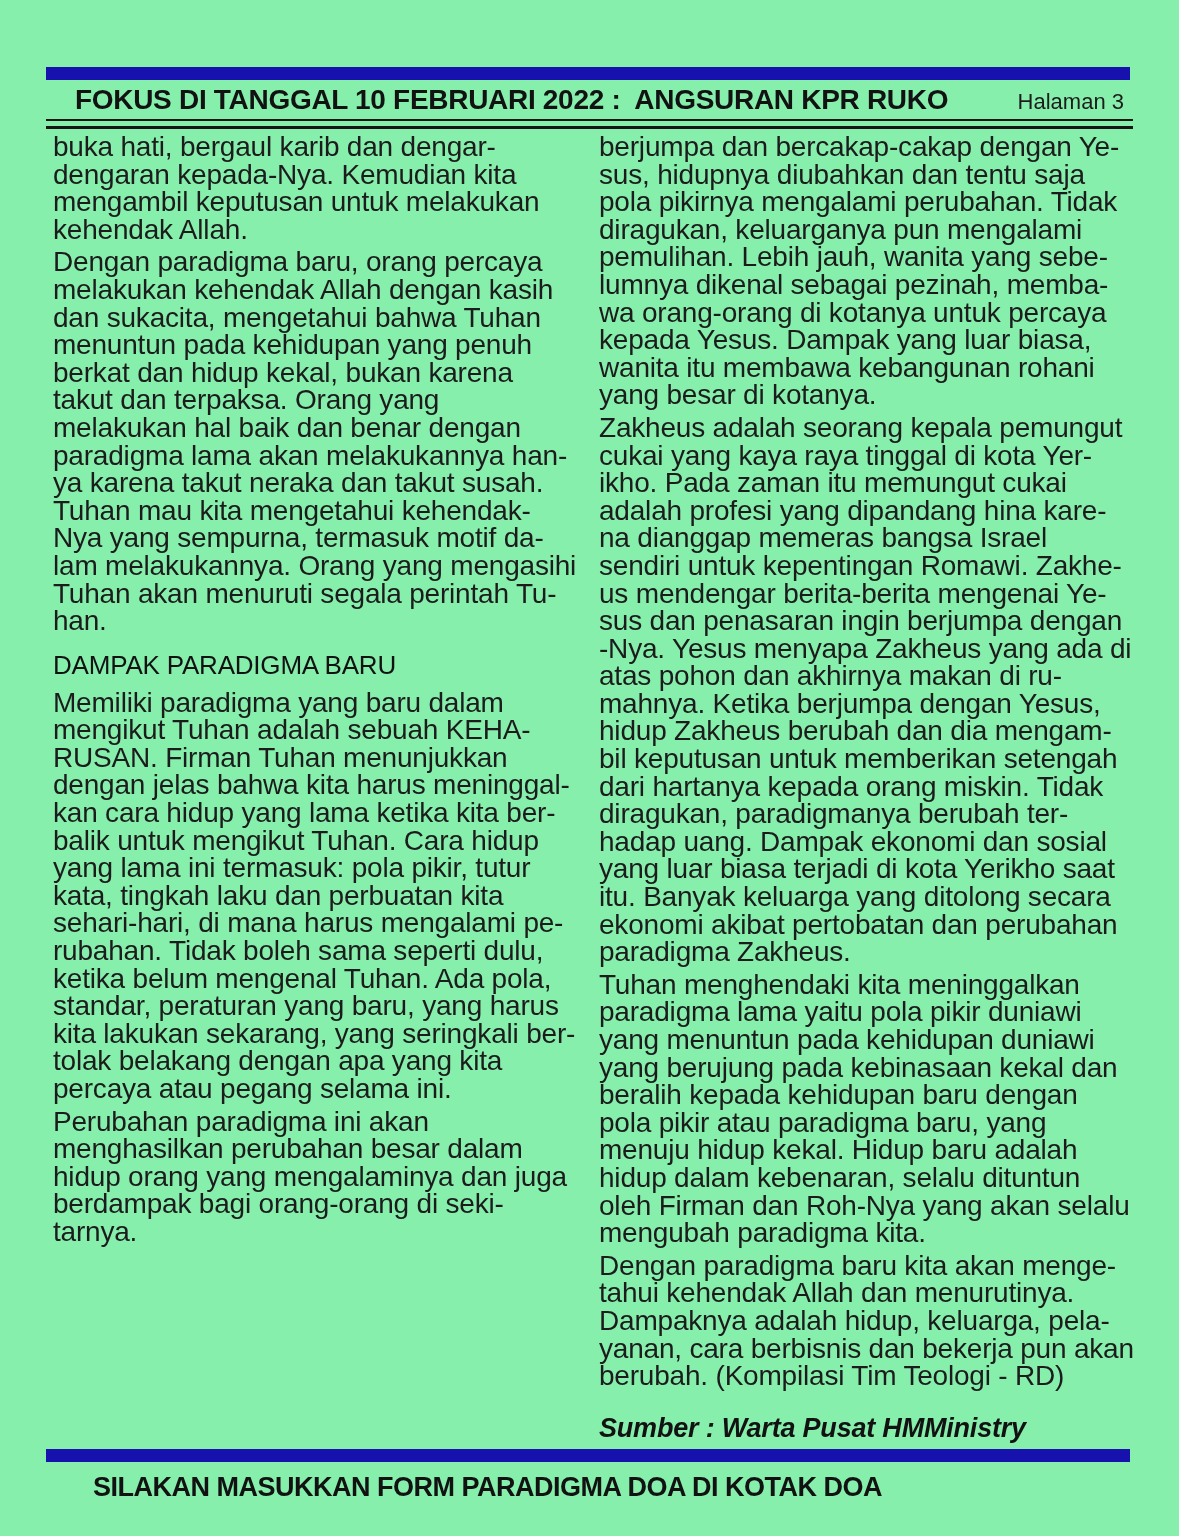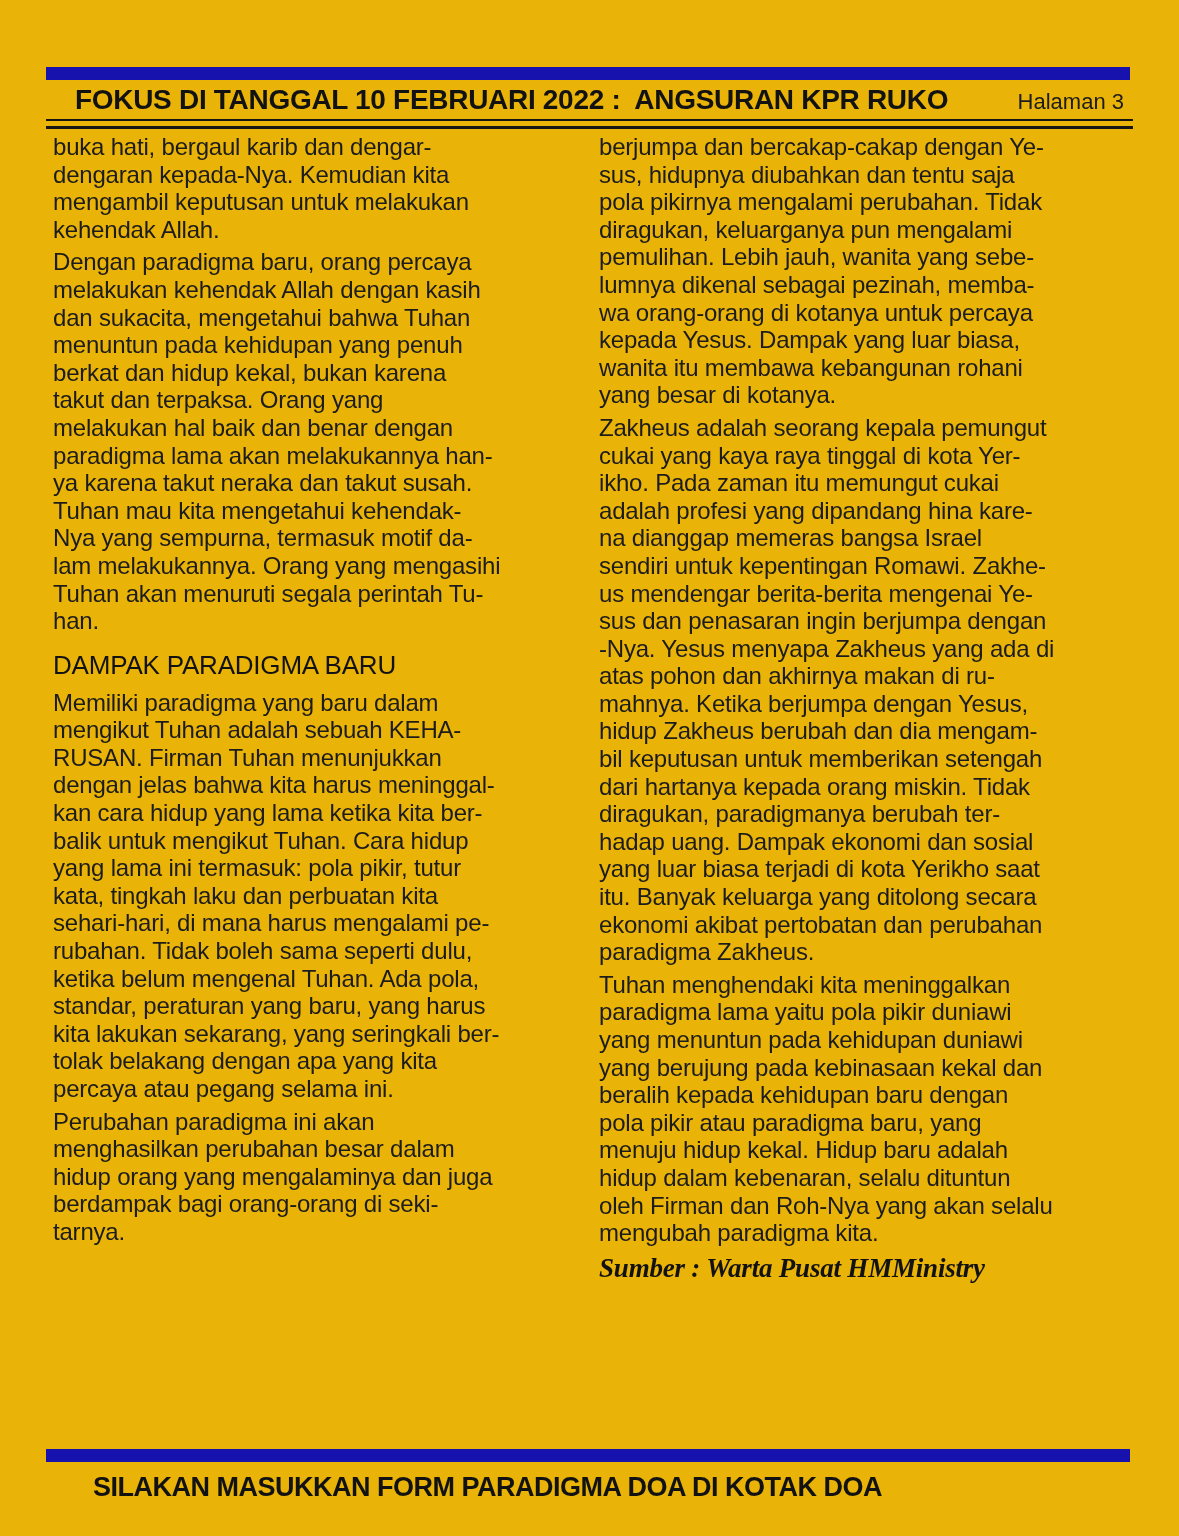--- a/index.html
+++ b/index.html
@@ -1,21 +1,21 @@
 <!DOCTYPE html>
 <html><head>
 <meta charset="utf-8">
 <style>
   * { margin: 0; padding: 0; box-sizing: border-box; }
   html, body { background: #ffffff; }
   .page {
     position: relative;
     width: 1179px;
     height: 1536px;
-    background: #eab308;
+    background: #86efac;
     font-family: "Liberation Sans", "DejaVu Sans", sans-serif;
     color: #1c1c1c;
     overflow: hidden;
   }
   .bar {
     position: absolute;
     left: 46px;
     width: 1084px;
     height: 13px;
     background: #1712ae;
@@ -57,42 +57,41 @@
   .columns {
     position: absolute;
     top: 133px;
     left: 53px;
     width: 1082px;
     display: flex;
     gap: 10px;
   }
   .col { width: 536px; }
   .para {
-    font-size: 24px;
+    font-size: 28px;
     line-height: 27.6px;
     white-space: pre-line;
     letter-spacing: -0.2px;
     margin-bottom: 5px;
     color: #1c1c1c;
   }
   .section-heading {
     font-size: 26px;
     font-weight: 400;
     letter-spacing: -0.2px;
     margin: 15px 0 8px 0;
     color: #121212;
   }
   .source-line {
     font-size: 27px;
     font-weight: 700;
     font-style: italic;
     letter-spacing: -0.2px;
-    margin-top: 6px;
-    color: #121212;
-    font-family: Liberation Serif, serif;
+    margin-top: 23px;
+    color: #121212;
   }
   .footer-notice {
     position: absolute;
     top: 1472px;
     left: 93px;
     font-size: 27px;
     font-weight: 700;
     letter-spacing: -0.5px;
     color: #121212;
     white-space: pre;
@@ -190,20 +189,25 @@
       <p class="para">Tuhan menghendaki kita meninggalkan
 paradigma lama yaitu pola pikir duniawi
 yang menuntun pada kehidupan duniawi
 yang berujung pada kebinasaan kekal dan
 beralih kepada kehidupan baru dengan
 pola pikir atau paradigma baru, yang
 menuju hidup kekal. Hidup baru adalah
 hidup dalam kebenaran, selalu dituntun
 oleh Firman dan Roh-Nya yang akan selalu
 mengubah paradigma kita.</p>
+      <p class="para">Dengan paradigma baru kita akan menge-
+tahui kehendak Allah dan menurutinya.
+Dampaknya adalah hidup, keluarga, pela-
+yanan, cara berbisnis dan bekerja pun akan
+berubah. (Kompilasi Tim Teologi - RD)</p>
       <p class="source-line">Sumber : Warta Pusat HMMinistry</p>
     </div>
 
   </div>
 
   <div class="bar bar-bottom"></div>
 
   <div class="footer-notice">SILAKAN MASUKKAN FORM PARADIGMA DOA DI KOTAK DOA</div>
 
 </div>

